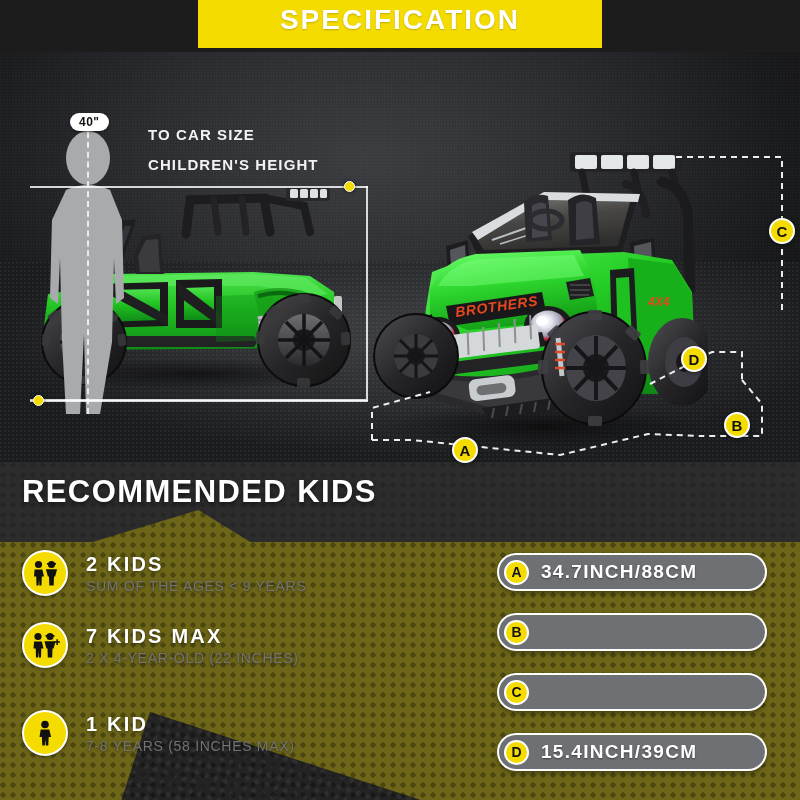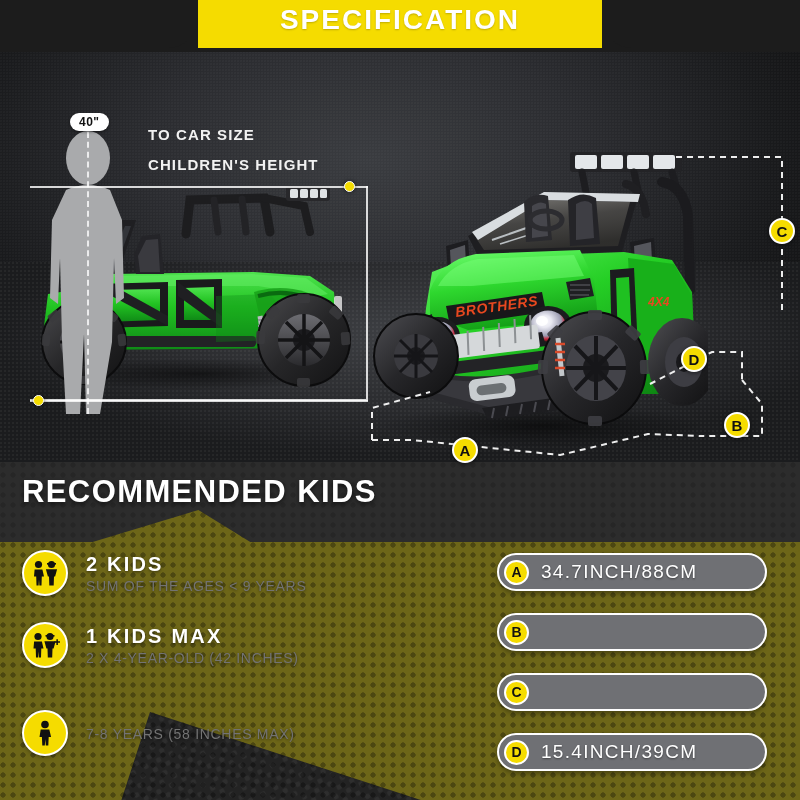--- a/index.html
+++ b/index.html
@@ -185,21 +185,21 @@
     display:flex; align-items:center; z-index:14;
     box-shadow:0 2px 5px rgba(0,0,0,.4);
   }
   .dim-letter{
     width:25px; height:25px; border-radius:50%; background:#f5dc00;
     border:2px solid #ffffff; margin-left:5px; flex:0 0 auto;
     display:flex; align-items:center; justify-content:center;
     font-size:14px; font-weight:700; color:#111;
   }
   .dim-val{
-    margin-left:12px; font-size:19px; font-weight:400; color:#fff;
+    margin-left:12px; font-size:19px; font-weight:700; color:#fff;
     letter-spacing:1.3px; text-shadow:0 1px 2px rgba(0,0,0,.45);text-align:center;
   }
 </style>
 </head>
 <body>
 
 <div id="page">
 
   <div class="top-section">
     <div class="top-grain"></div>
@@ -540,35 +540,36 @@
           <circle cx="8" cy="4.5" r="3.6"></circle>
           <path d="M4.1 9.5 h7.8 l1.6 7 h-2.2 l-.3 9 h-2.1 l-.4-6 l-.4 6 h-2.1 l-.3-9 h-2.2 z"></path>
           <circle cx="20" cy="4.5" r="3.6"></circle>
           <path d="M15.5 3 h9 v1.6 h-9 z"></path>
           <path d="M20 9.2 l5.6 0 l-2 7.4 h-1.1 l-.3 8.9 h-4.4 l-.3-8.9 h-1.1 l-2-7.4 z"></path>
           <path d="M26.4 7.2 h1.5 v2.1 h2.1 v1.5 h-2.1 v2.1 h-1.5 v-2.1 h-2.1 v-1.5 h2.1 z"></path>
         </g>
       </svg>
     </div>
     <div class="age-text">
-      <div class="age-title">1 KIDS MAX</div>
-      <div class="age-sub">2 X 4-YEAR-OLD (42 INCHES)</div>
+      <div class="age-title">7 KIDS MAX</div>
+      <div class="age-sub">2 X 4-YEAR-OLD (22 INCHES)</div>
     </div>
   </div>
 
   <div class="age-row" style="top:710px;">
     <div class="age-icon">
       <svg width="30" height="26" viewBox="0 0 30 26" xmlns="http://www.w3.org/2000/svg">
         <g fill="#111">
           <circle cx="15" cy="4.5" r="3.8"></circle>
           <path d="M10.7 9.6 h8.6 l1.8 7.4 h-2.4 l-.4 8.6 h-2.5 l-.5-6.4 l-.5 6.4 h-2.5 l-.4-8.6 h-2.4 z"></path>
         </g>
       </svg>
     </div>
     <div class="age-text">
+      <div class="age-title">1 KID</div>
       <div class="age-sub">7-8 YEARS (58 INCHES MAX)</div>
     </div>
   </div>
 
   <div class="dim-badge" style="top:553px;">
     <div class="dim-letter">A</div>
     <div class="dim-val">34.7INCH/88CM</div>
   </div>
   <div class="dim-badge" style="top:613px;">
     <div class="dim-letter">B</div>

